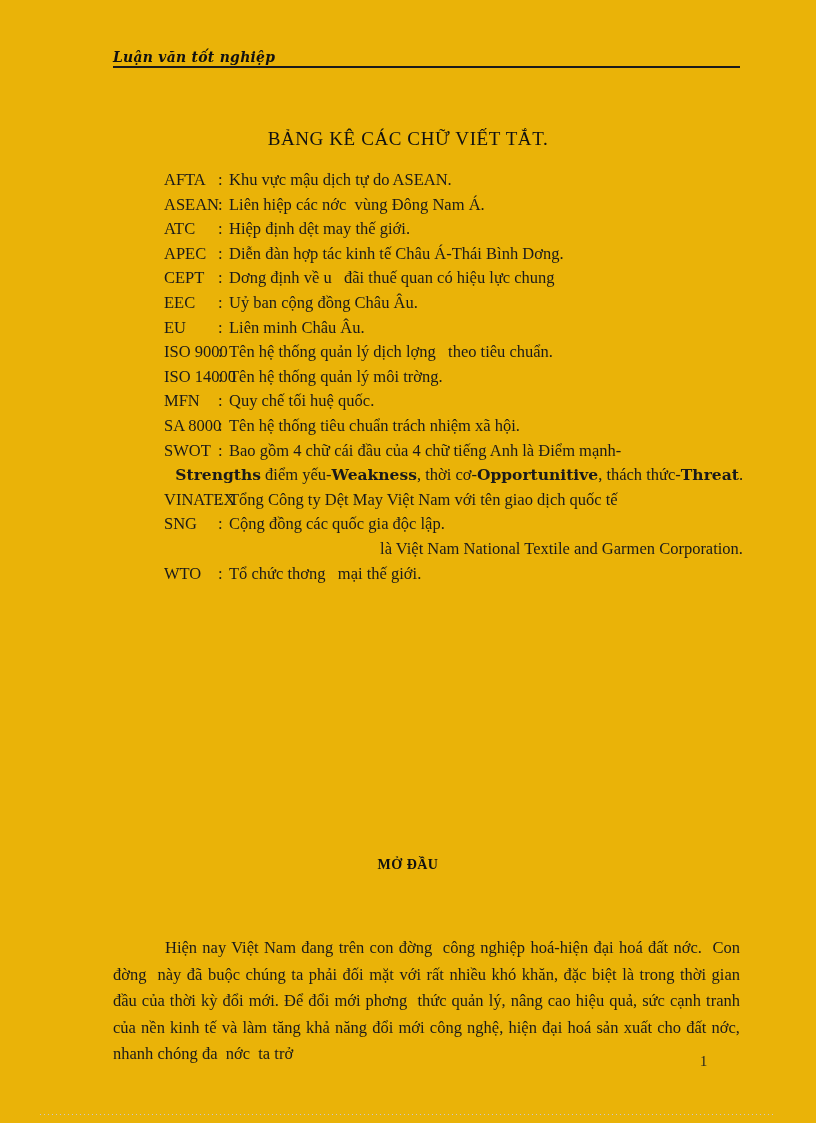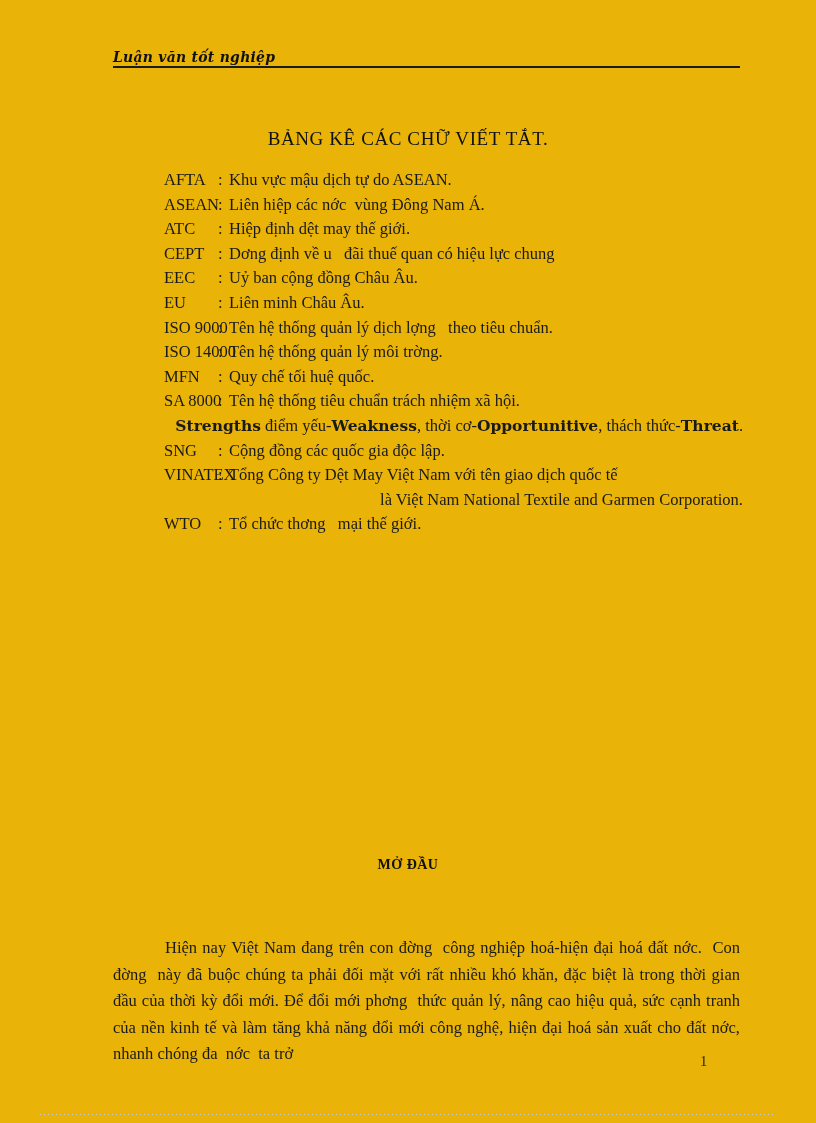--- a/index.html
+++ b/index.html
@@ -181,20 +181,23 @@
     </div>
 
     <div class="abbrev-row">
       <span class="abbrev-term">ASEAN</span><span class="abbrev-colon">:</span><span class="abbrev-def">Liên hiệp các nớc  vùng Đông Nam Á.</span>
     </div>
 
     <div class="abbrev-row">
       <span class="abbrev-term">ATC</span><span class="abbrev-colon">:</span><span class="abbrev-def">Hiệp định dệt may thế giới.</span>
     </div>
 
+    <div class="abbrev-row">
+      <span class="abbrev-term">APEC</span><span class="abbrev-colon">:</span><span class="abbrev-def">Diễn đàn hợp tác kinh tế Châu Á-Thái Bình Dơng.</span>
+    </div>
 
     <div class="abbrev-row">
       <span class="abbrev-term">CEPT</span><span class="abbrev-colon">:</span><span class="abbrev-def">Dơng định về u   đãi thuế quan có hiệu lực chung</span>
     </div>
 
     <div class="abbrev-row">
       <span class="abbrev-term">EEC</span><span class="abbrev-colon">:</span><span class="abbrev-def">Uỷ ban cộng đồng Châu Âu.</span>
     </div>
 
     <div class="abbrev-row">
@@ -210,31 +213,34 @@
     </div>
 
     <div class="abbrev-row">
       <span class="abbrev-term">MFN</span><span class="abbrev-colon">:</span><span class="abbrev-def">Quy chế tối huệ quốc.</span>
     </div>
 
     <div class="abbrev-row">
       <span class="abbrev-term">SA 8000</span><span class="abbrev-colon">:</span><span class="abbrev-def">Tên hệ thống tiêu chuẩn trách nhiệm xã hội.</span>
     </div>
 
+    <div class="abbrev-row">
+      <span class="abbrev-term">SWOT</span><span class="abbrev-colon">:</span><span class="abbrev-def">Bao gồm 4 chữ cái đầu của 4 chữ tiếng Anh là Điểm mạnh-</span>
+    </div>
 
     <div class="abbrev-cont"><span class="eng-term">Strengths</span><span> điểm yếu-</span><span class="eng-term">Weakness</span><span>, thời cơ-</span><span class="eng-term">Opportunitive</span><span>, thách thức-</span><span class="eng-term">Threat</span><span>.</span></div>
 
     <div class="abbrev-row">
+      <span class="abbrev-term">VINATEX</span><span class="abbrev-colon">:</span><span class="abbrev-def">Tổng Công ty Dệt May Việt Nam với tên giao dịch quốc tế</span>
+    </div>
+
+    <div class="abbrev-row">
       <span class="abbrev-term">SNG</span><span class="abbrev-colon">:</span><span class="abbrev-def">Cộng đồng các quốc gia độc lập.</span>
     </div>
 
-    <div class="abbrev-row">
-      <span class="abbrev-term">VINATEX</span><span class="abbrev-colon">:</span><span class="abbrev-def">Tổng Công ty Dệt May Việt Nam với tên giao dịch quốc tế</span>
-    </div>
-
     <div class="abbrev-cont">là Việt Nam National Textile and Garmen Corporation.</div>
 
     <div class="abbrev-row">
       <span class="abbrev-term">WTO</span><span class="abbrev-colon">:</span><span class="abbrev-def">Tổ chức thơng   mại thế giới.</span>
     </div>
 
   </div>
 
   <div class="intro-title">MỞ ĐẦU</div>
 

